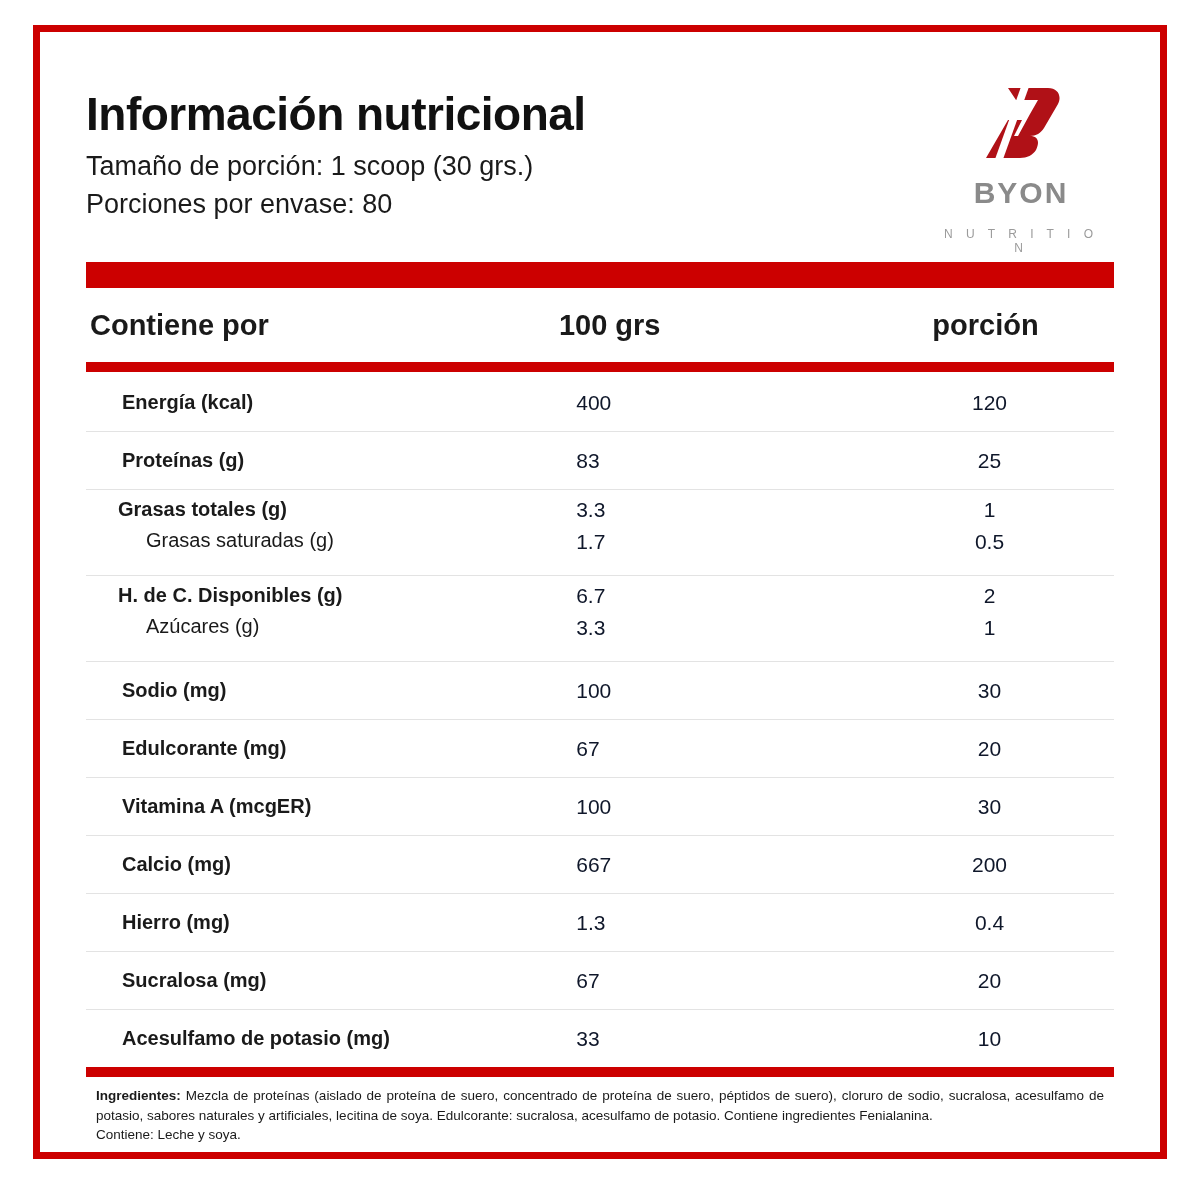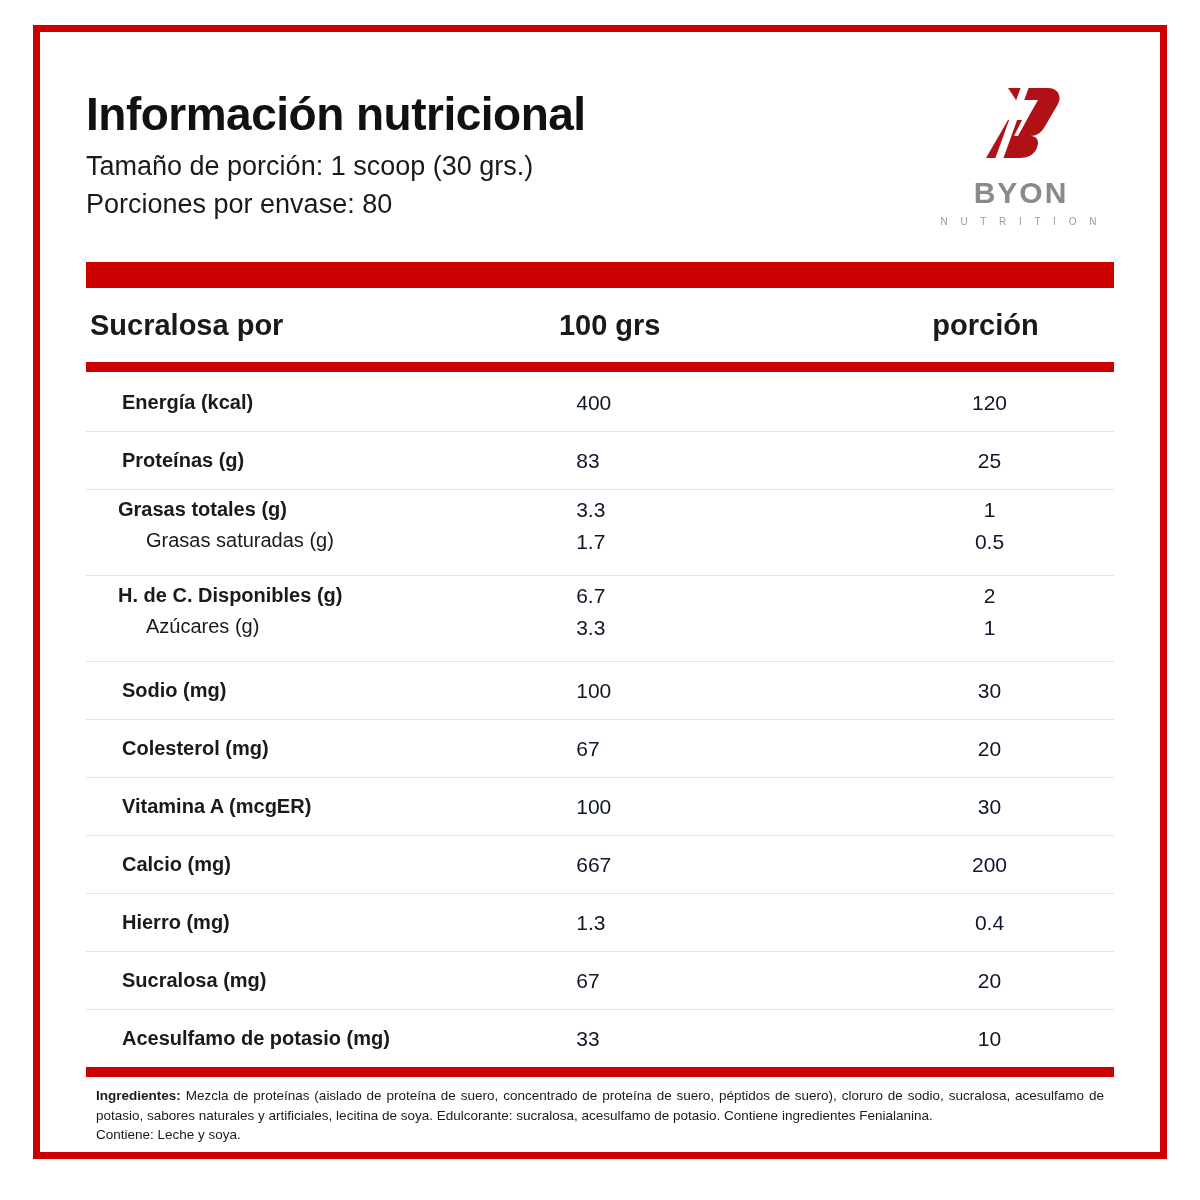--- a/index.html
+++ b/index.html
@@ -67,24 +67,24 @@
     justify-content: center;
   }
   .logo-word {
     font-size: 30px;
     font-weight: bold;
     letter-spacing: 2px;
     color: #8a8a8a;
     margin-top: 14px;
   }
   .logo-sub {
-    font-size: 10px;
+    font-size: 12px;
     letter-spacing: 5px;
     color: #9b9b9b;
-    margin-top: 6px;
+    margin-top: 17px;
   }
   
   .bar-thick {
     height: 26px;
     background: #cc0000;
     margin: 8px 0 0 0;
   }
   .bar-thin {
     height: 10px;
     background: #cc0000;
@@ -151,21 +151,21 @@
           </svg>
         </div>
         <div class="logo-word">BYON</div>
         <div class="logo-sub">N U T R I T I O N</div>
       </div>
     </div>
 
     <div class="bar-thick"></div>
 
     <div class="colhead">
-      <div class="c1">Sucralosa por</div>
+      <div class="c1">Contiene por</div>
       <div class="c2">100 grs</div>
       <div class="c3">porción</div>
     </div>
 
     <div class="bar-thin"></div>
 
     <div class="rows">
       <div class="row">
         <div class="c1">Energía (kcal)</div>
         <div class="c2">400</div>
@@ -208,21 +208,21 @@
         </div>
       </div>
 
       <div class="row">
         <div class="c1">Sodio (mg)</div>
         <div class="c2">100</div>
         <div class="c3">30</div>
       </div>
 
       <div class="row">
-        <div class="c1">Colesterol (mg)</div>
+        <div class="c1">Edulcorante (mg)</div>
         <div class="c2">67</div>
         <div class="c3">20</div>
       </div>
 
       <div class="row">
         <div class="c1">Vitamina A (mcgER)</div>
         <div class="c2">100</div>
         <div class="c3">30</div>
       </div>
 

